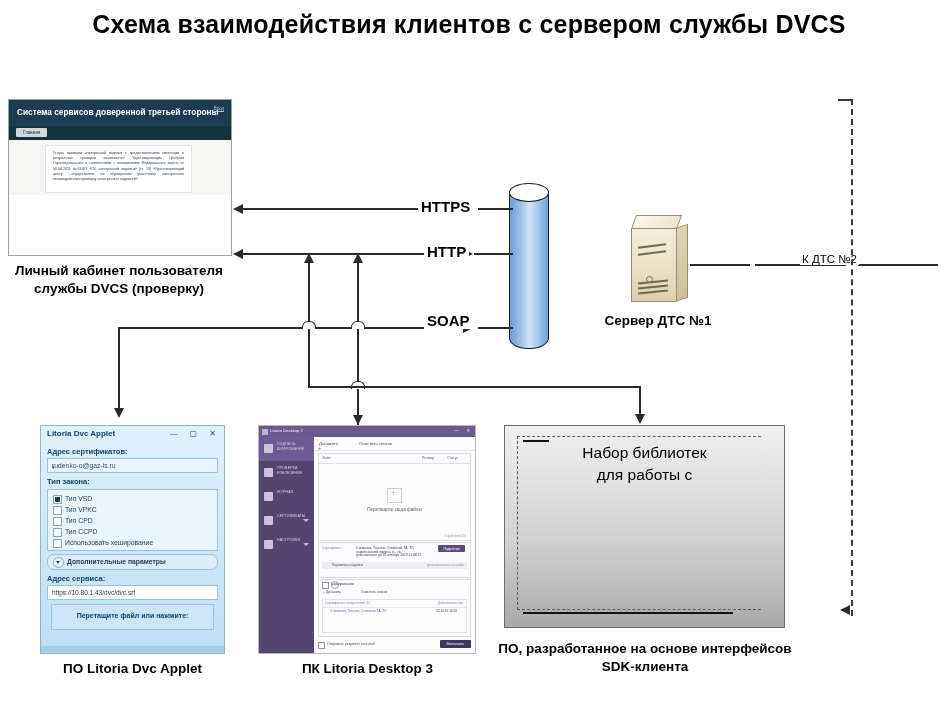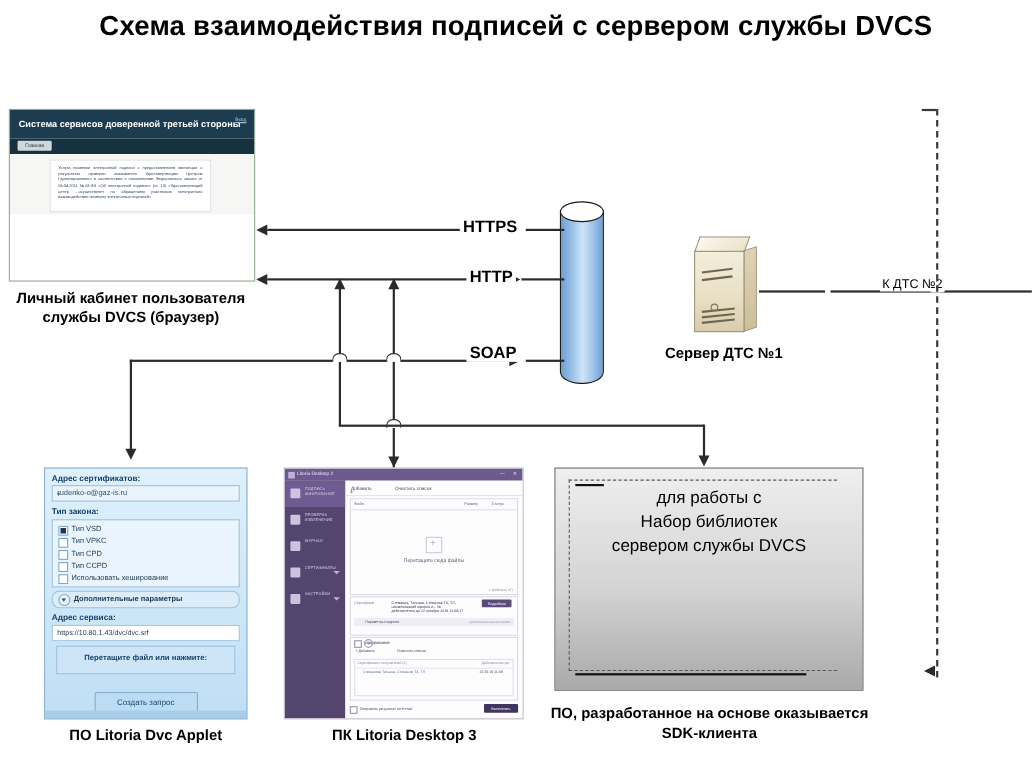--- a/index.html
+++ b/index.html
@@ -175,37 +175,37 @@
   .arr-u{border-left:5px solid transparent;border-right:5px solid transparent;border-bottom:10px solid #2b2b2b;}
   .arr-d{border-left:5px solid transparent;border-right:5px solid transparent;border-top:10px solid #2b2b2b;}
   .hop{position:absolute;width:12px;height:7px;border:1.6px solid #2b2b2b;border-bottom:none;
        border-radius:6px 6px 0 0;background:#fff;}
   .dash{position:absolute;border-left:2px dashed #3a3a3a;}
   #kdts{position:absolute;left:800px;top:253px;font-size:11.5px;background:#fff;padding:0 2px;}
 </style>
 </head>
 <body>
 
-<div id="title" class="abs">Схема взаимодействия подписей с сервером службы DVCS</div>
+<div id="title" class="abs">Схема взаимодействия клиентов с сервером службы DVCS</div>
 
 <div id="browser" class="abs">
   <div id="br-bar">
     <div class="bt">Система сервисов доверенной третьей стороны</div>
     <div class="bl">Вход</div>
   </div>
   <div id="br-tabs">
     <div class="tab">Главная</div>
   </div>
   <div id="br-body">
     <div id="br-card">
       <p>Услуга проверки электронной подписи с предоставлением квитанции о результатах проверки оказывается Удостоверяющим Центром Гарантированного в соответствии с положениями Федерального закона от 06.04.2011 №63-ФЗ «Об электронной подписи» (ст. 13) «Удостоверяющий центр ...осуществляет по обращениям участников электронного взаимодействия проверку электронных подписей»</p>
     </div>
   </div>
 </div>
-<div class="cap abs" style="left:0;top:262px;width:238px;">Личный кабинет пользователя службы DVCS (браузер)</div>
+<div class="cap abs" style="left:0;top:262px;width:238px;">Личный кабинет пользователя службы DVCS (проверку)</div>
 
 <div id="cyl" class="abs">
   <div class="tube"></div>
   <div class="cap-t"></div>
 </div>
 
 <div id="srv" class="abs">
   <div class="topq"></div>
   <div class="side"></div>
   <div class="body">
@@ -257,20 +257,26 @@
 <div class="ln lnh abs" style="left:690px;top:264px;width:60px;"></div>
 <div class="arr arr-u abs" style="left:838px;top:254px;"></div>
 <div class="hop abs" style="left:845px;top:258px;"></div>
 <div id="kdts">К ДТС №2</div>
 
 <div class="dash abs" style="left:851px;top:99px;height:517px;"></div>
 <div class="ln lnh abs" style="left:838px;top:99px;width:13px;background:#3a3a3a;"></div>
 <div class="arr arr-l abs" style="left:840px;top:605px;"></div>
 
 <div id="applet" class="abs">
+  <div id="ap-tb">
+    <div class="t">Litoria Dvc Applet</div>
+    <div class="c" style="right:46px;">—</div>
+    <div class="c" style="right:27px;">▢</div>
+    <div class="c" style="right:8px;">✕</div>
+  </div>
   <div class="ap-lbl">Адрес сертификатов:</div>
   <div class="ap-input">
     <span>rudenko-o@gaz-is.ru</span>
     <span class="car">▾</span>
   </div>
   <div class="ap-lbl">Тип закона:</div>
   <div id="ap-opts">
     <div class="opt sel"><i></i><span>Тип VSD</span></div>
     <div class="opt"><i></i><span>Тип VPKC</span></div>
     <div class="opt"><i></i><span>Тип CPD</span></div>
@@ -395,19 +401,18 @@
       <div class="go">Выполнить</div>
     </div>
   </div>
 </div>
 <div class="cap abs" style="left:250px;top:660px;width:235px;">ПК Litoria Desktop 3</div>
 
 <div id="sdk" class="abs">
   <div id="sdk-dash"></div>
   <div id="sdk-l1"></div>
   <div id="sdk-t">
+    <div>Набор библиотек</div>
     <div>для работы с</div>
-    <div>Набор библиотек</div>
-    <div>сервером службы DVCS</div>
   </div>
   <div id="sdk-l2"></div>
 </div>
-<div class="cap abs" style="left:495px;top:640px;width:300px;">ПО, разработанное на основе оказывается SDK-клиента</div>
+<div class="cap abs" style="left:495px;top:640px;width:300px;">ПО, разработанное на основе интерфейсов SDK-клиента</div>
 
 </body></html>

